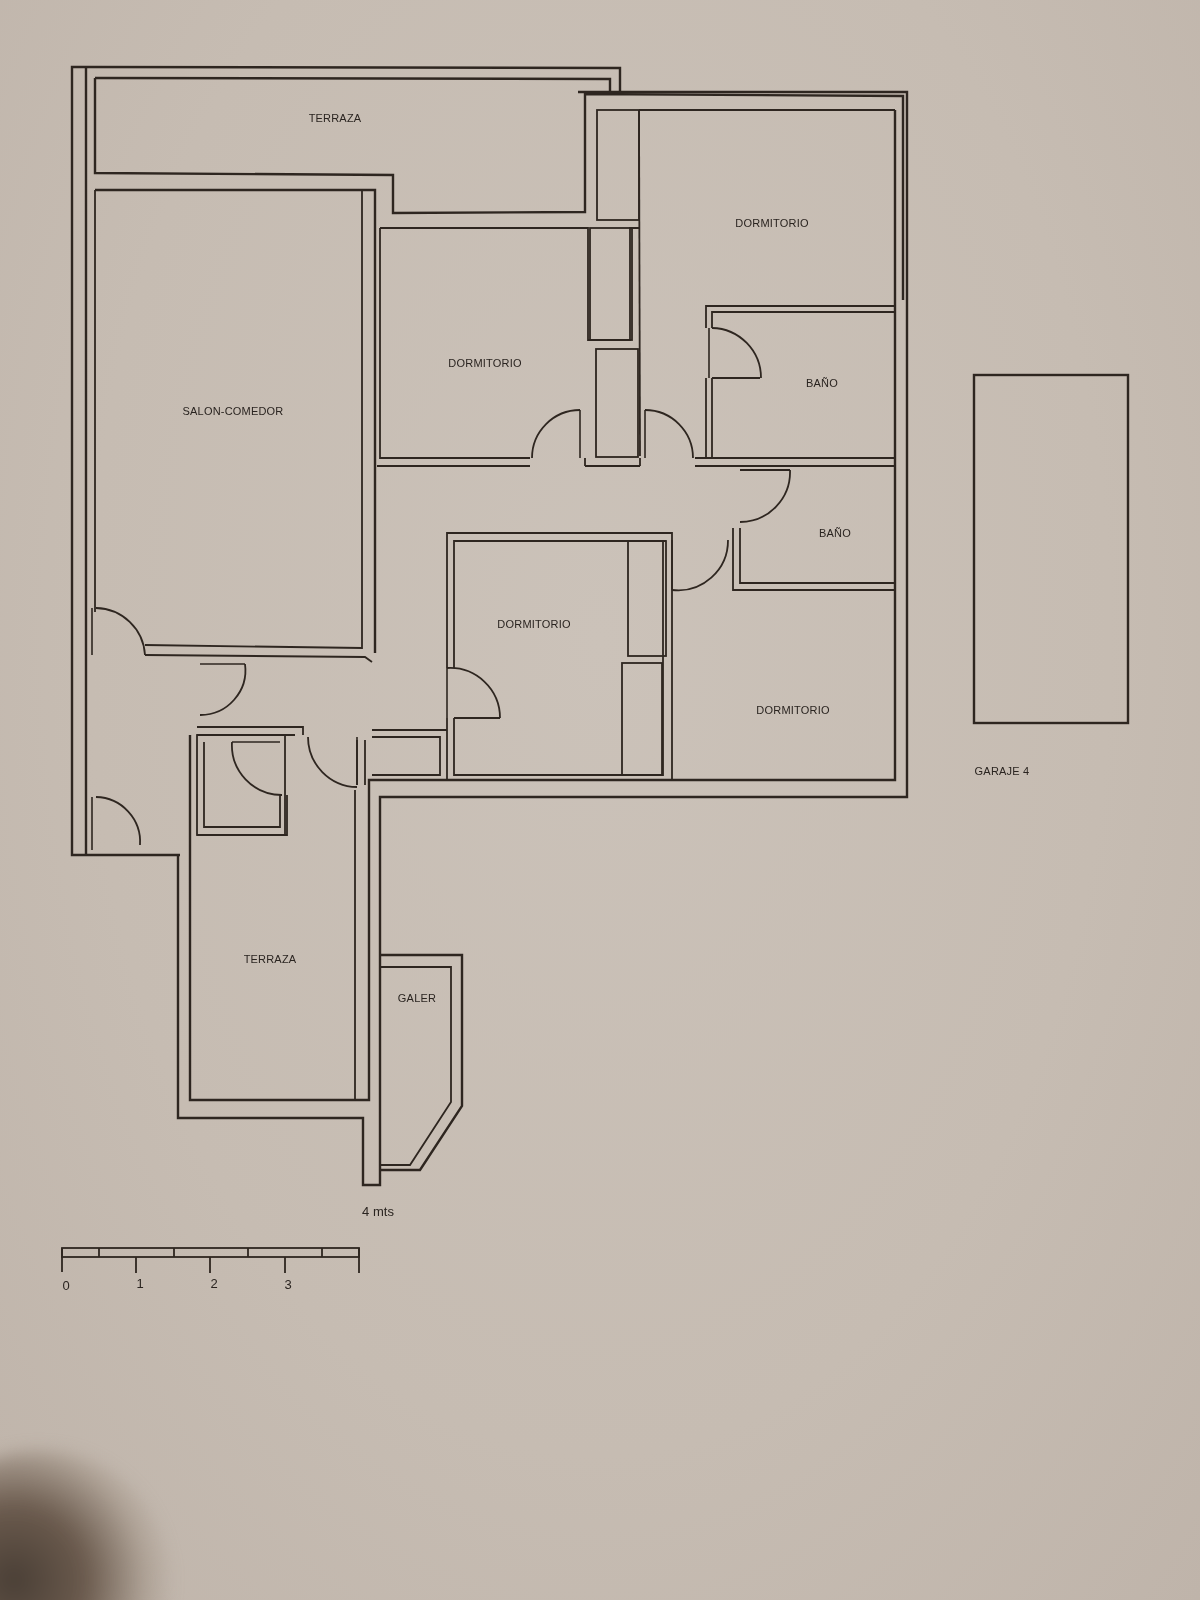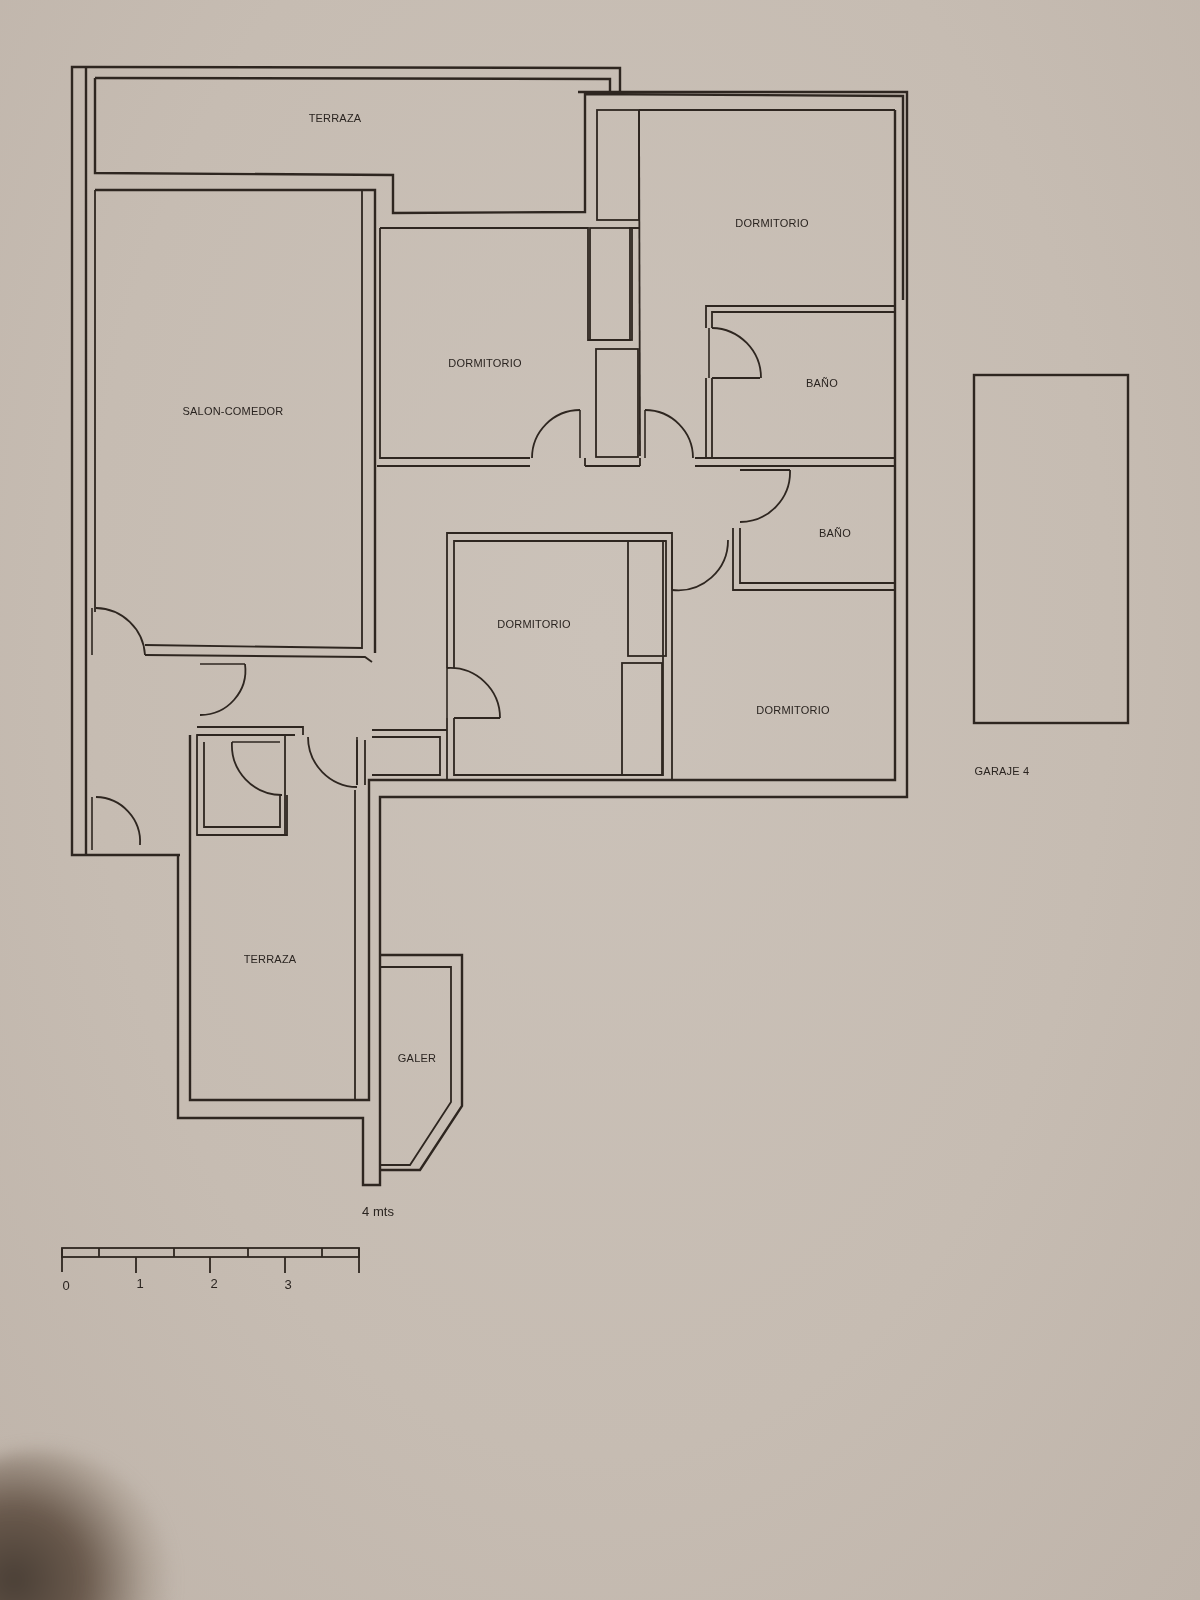--- a/index.html
+++ b/index.html
@@ -177,20 +177,20 @@
 
 <div class="room-label" style="left:335px;top:118px">TERRAZA</div>
 <div class="room-label" style="left:233px;top:411px">SALON-COMEDOR</div>
 <div class="room-label" style="left:485px;top:363px">DORMITORIO</div>
 <div class="room-label" style="left:772px;top:223px">DORMITORIO</div>
 <div class="room-label" style="left:822px;top:383px">BAÑO</div>
 <div class="room-label" style="left:835px;top:533px">BAÑO</div>
 <div class="room-label" style="left:534px;top:624px">DORMITORIO</div>
 <div class="room-label" style="left:793px;top:710px">DORMITORIO</div>
 <div class="room-label" style="left:270px;top:959px">TERRAZA</div>
-<div class="room-label" style="left:417px;top:1058px">GALER</div>
+<div class="room-label" style="left:417px;top:998px">GALER</div>
 <div class="room-label" style="left:1002px;top:771px">GARAJE 4</div>
 
 <div class="scale-label" style="left:66px;top:1278px">0</div>
 <div class="scale-label" style="left:140px;top:1276px">1</div>
 <div class="scale-label" style="left:214px;top:1276px">2</div>
 <div class="scale-label" style="left:288px;top:1277px">3</div>
 <div class="scale-label" style="left:378px;top:1204px">4 mts</div>
 
 </body></html>

